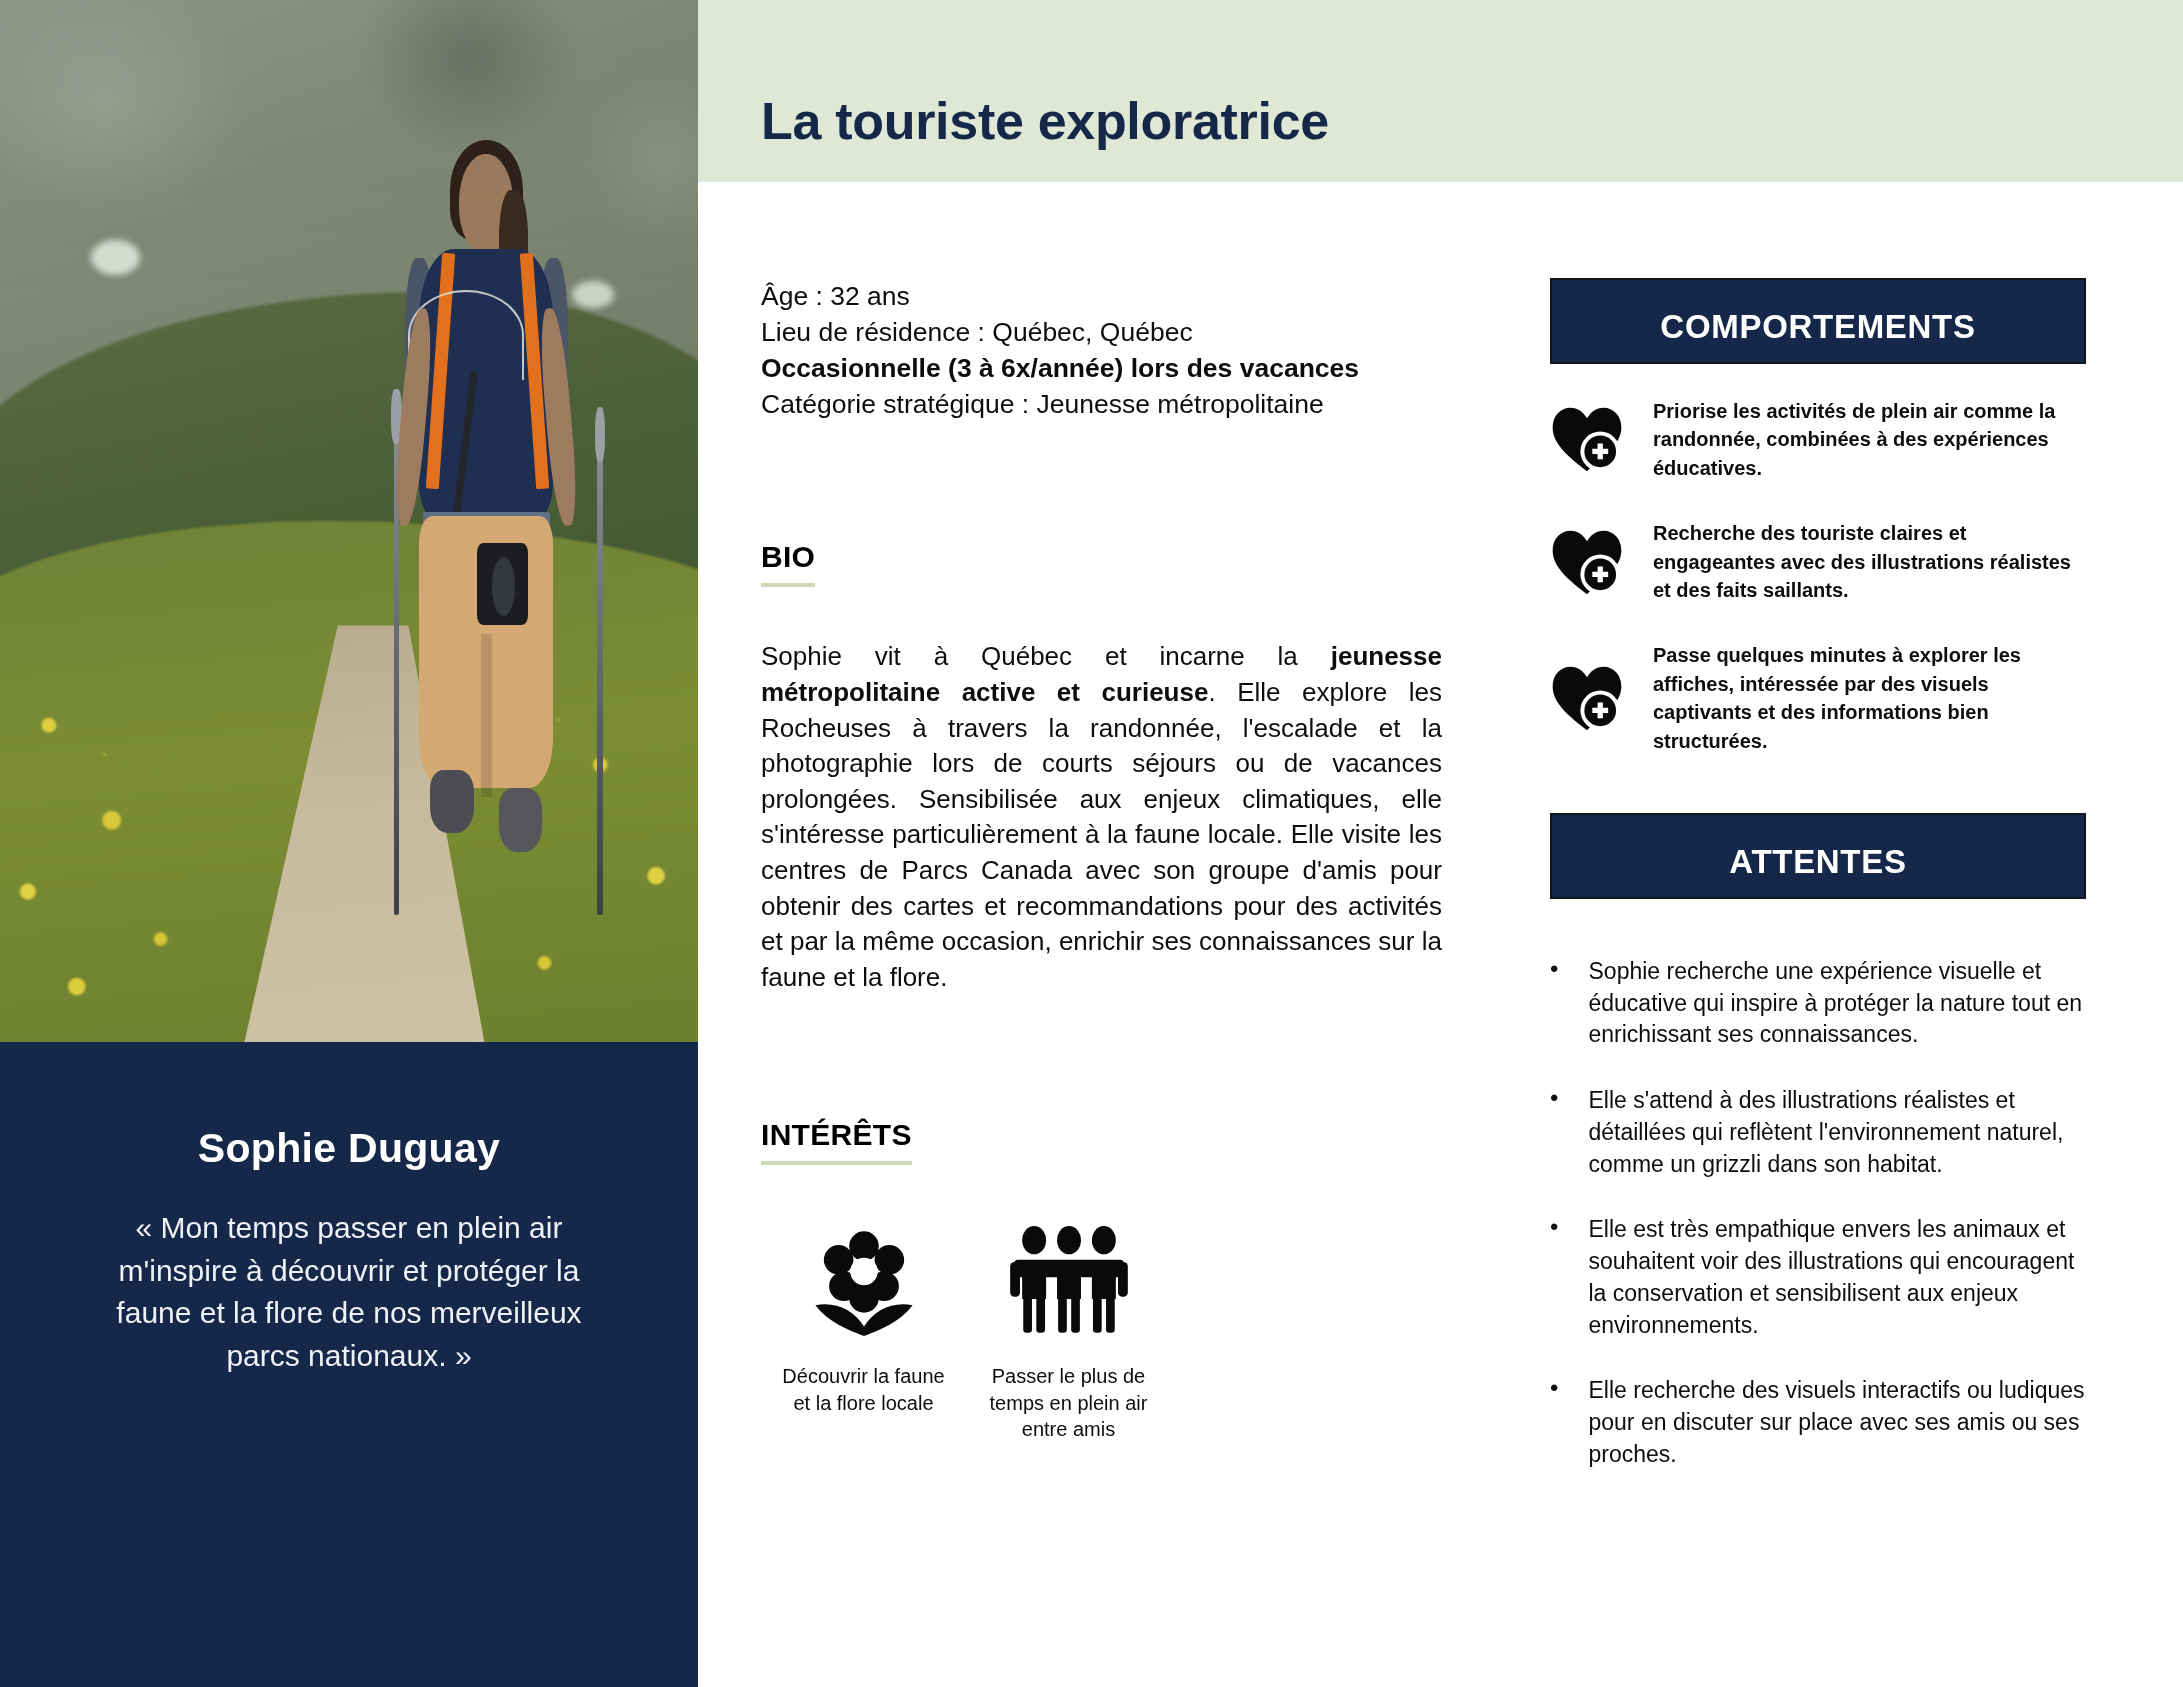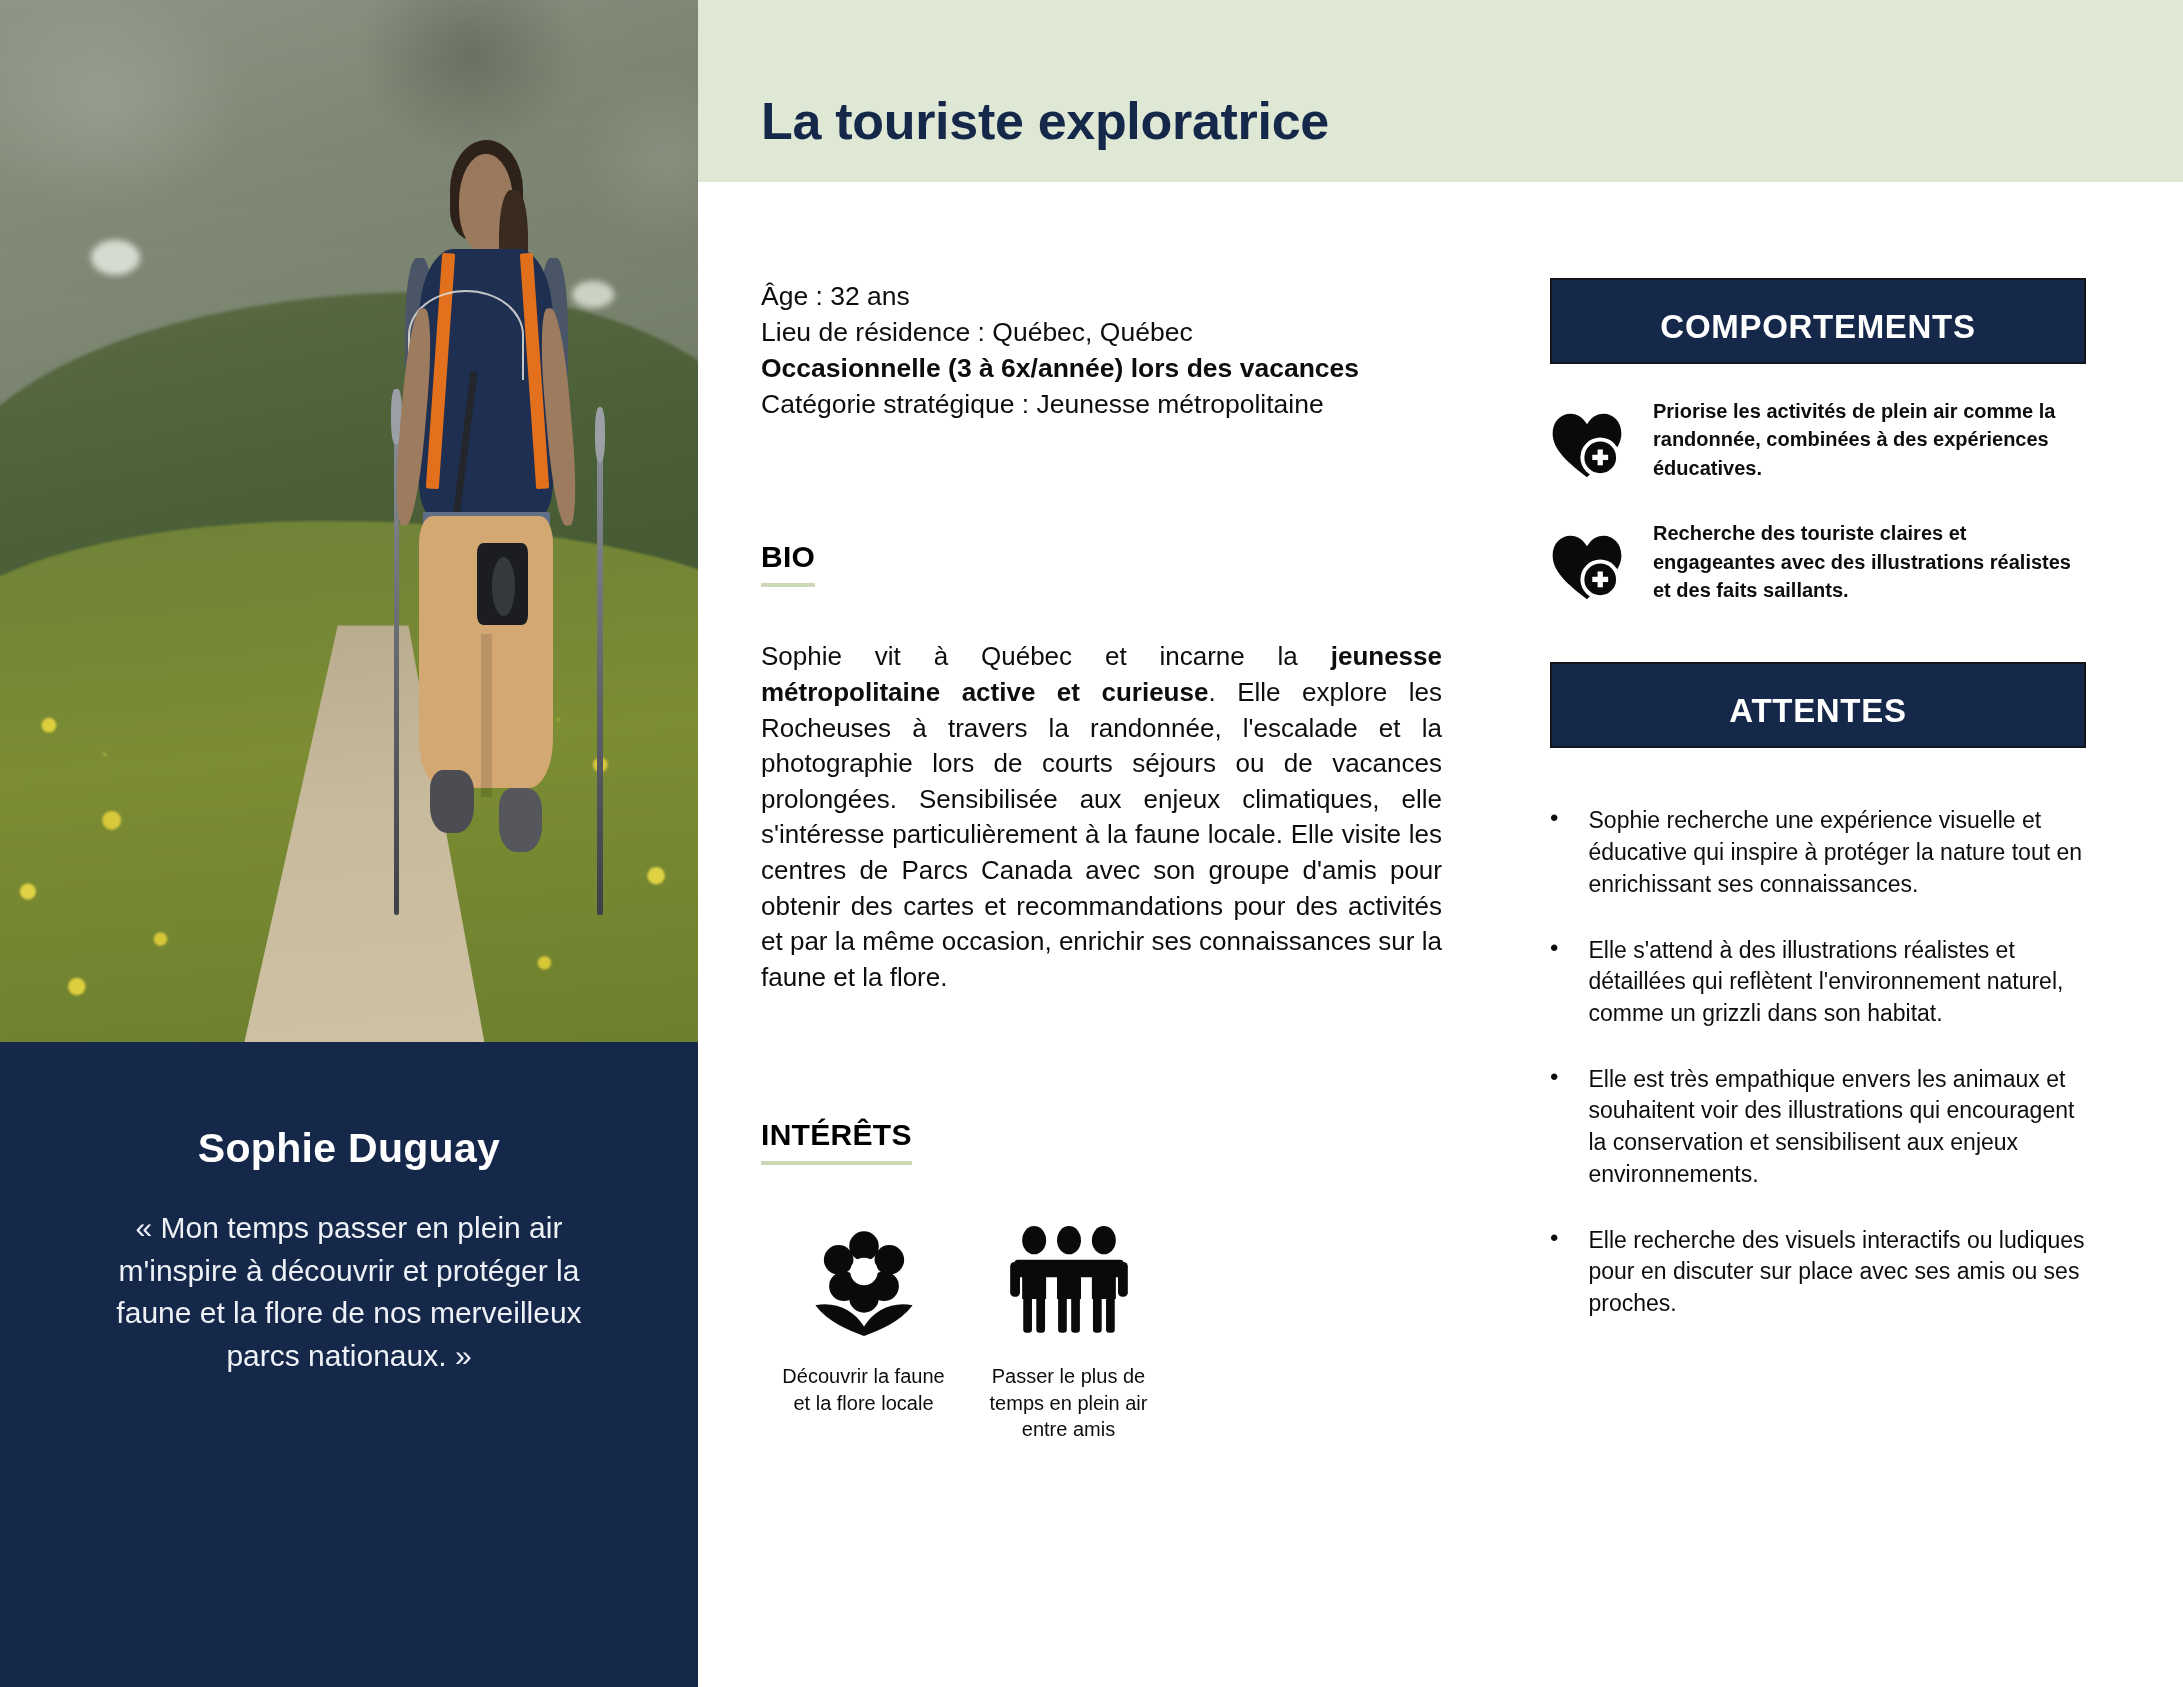--- a/index.html
+++ b/index.html
@@ -170,21 +170,21 @@
   .right-col{ position:absolute; left:1550px; top:278px; width:536px; }
   .panel-head{
     background:#15284a; border:2.6px solid #12161c;
     height:86px; display:flex; align-items:center; justify-content:center;
   }
   .panel-head span{
     color:#ffffff; font-size:33px; font-weight:bold; letter-spacing:0.7px;margin-top:12px;
   }
   .behaviors{ margin-top:33px; }
   .behavior-row{
-    display:flex; align-items:flex-end; gap:25px; margin-bottom:37px;
+    display:flex; align-items:center; gap:25px; margin-bottom:37px;
   }
   .behavior-row .ico{ flex:0 0 78px; padding-top:2.6px; }
   .behavior-row .txt{
     font-size:20px; line-height:1.42; color:#0d0d0d; font-weight:bold;
   }
   .attentes-wrap{ margin-top:58px; }
   .expect-list{ margin-top:57px; }
   .expect-item{
     display:flex; gap:22.5px; margin-bottom:34px; align-items:flex-start;
   }
@@ -345,20 +345,34 @@
           </g>
           <circle cx="76" cy="70" r="30" fill="#ffffff"></circle>
           <circle cx="76" cy="70" r="24" fill="#0a0a0a"></circle>
           <rect x="72" y="58" width="8" height="24" fill="#ffffff"></rect>
           <rect x="64" y="66" width="24" height="8" fill="#ffffff"></rect>
         </svg>
       </div>
       <div class="txt">Recherche des touriste claires et engageantes avec des illustrations réalistes et des faits saillants.</div>
     </div>
 
+    <div class="behavior-row">
+      <div class="ico">
+        <svg width="74" height="69" viewBox="0 0 112 104" aria-hidden="true">
+          <g fill="#0a0a0a">
+            <path d="M56 100 C30 80 4 60 4 34 C4 16 16 4 31 4 C42 4 51 11 56 20 C61 11 70 4 81 4 C96 4 108 16 108 34 C108 44 104 53 97 62 L60 96 Z"></path>
+          </g>
+          <circle cx="76" cy="70" r="30" fill="#ffffff"></circle>
+          <circle cx="76" cy="70" r="24" fill="#0a0a0a"></circle>
+          <rect x="72" y="58" width="8" height="24" fill="#ffffff"></rect>
+          <rect x="64" y="66" width="24" height="8" fill="#ffffff"></rect>
+        </svg>
+      </div>
+      <div class="txt">Passe quelques minutes à explorer les affiches, intéressée par des visuels captivants et des informations bien structurées.</div>
+    </div>
 
   </div>
 
   <div class="attentes-wrap">
     <div class="panel-head">
       <span>ATTENTES</span>
     </div>
 
     <div class="expect-list">
 

